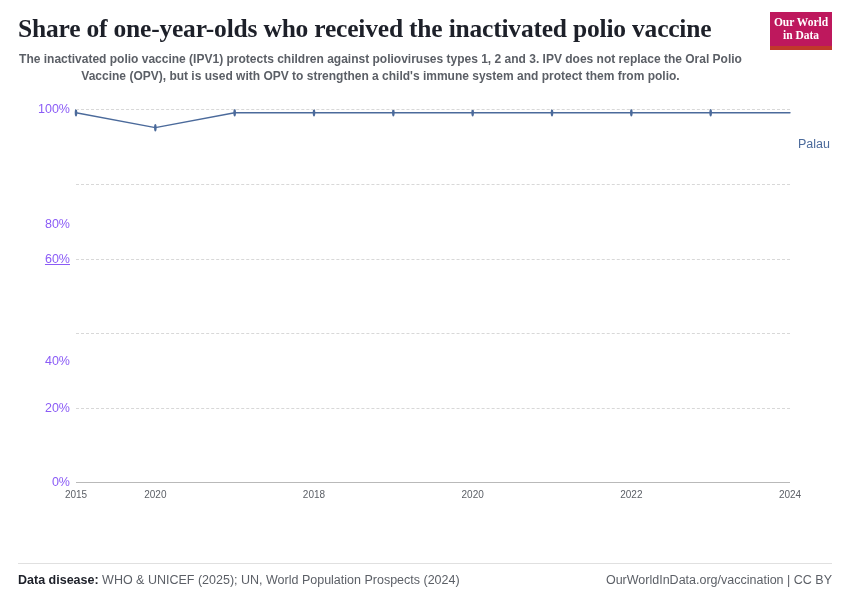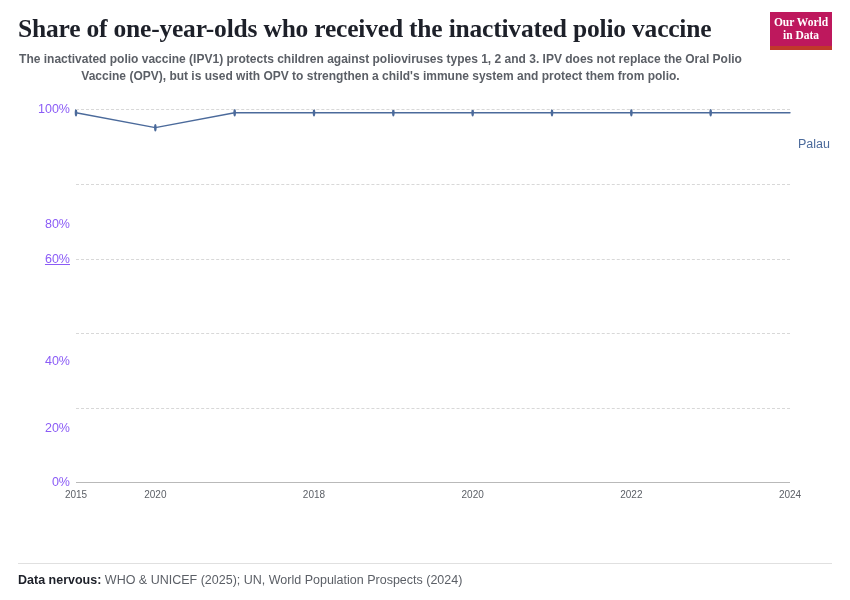--- a/index.html
+++ b/index.html
@@ -175,21 +175,21 @@
           <circle cx="33.33333333333333" cy="1.0000000000000009" r="1" fill="#4b6a9b" vector-effect="non-scaling-stroke" transform="translate(33.33333333333333,1.0000000000000009) scale(0.18,1.0) translate(-33.33333333333333,-1.0000000000000009)"></circle>
           <circle cx="44.44444444444444" cy="1.0000000000000009" r="1" fill="#4b6a9b" vector-effect="non-scaling-stroke" transform="translate(44.44444444444444,1.0000000000000009) scale(0.18,1.0) translate(-44.44444444444444,-1.0000000000000009)"></circle>
           <circle cx="55.55555555555556" cy="1.0000000000000009" r="1" fill="#4b6a9b" vector-effect="non-scaling-stroke" transform="translate(55.55555555555556,1.0000000000000009) scale(0.18,1.0) translate(-55.55555555555556,-1.0000000000000009)"></circle>
           <circle cx="66.66666666666666" cy="1.0000000000000009" r="1" fill="#4b6a9b" vector-effect="non-scaling-stroke" transform="translate(66.66666666666666,1.0000000000000009) scale(0.18,1.0) translate(-66.66666666666666,-1.0000000000000009)"></circle>
           <circle cx="77.77777777777779" cy="1.0000000000000009" r="1" fill="#4b6a9b" vector-effect="non-scaling-stroke" transform="translate(77.77777777777779,1.0000000000000009) scale(0.18,1.0) translate(-77.77777777777779,-1.0000000000000009)"></circle>
           <circle cx="88.88888888888889" cy="1.0000000000000009" r="1" fill="#4b6a9b" vector-effect="non-scaling-stroke" transform="translate(88.88888888888889,1.0000000000000009) scale(0.18,1.0) translate(-88.88888888888889,-1.0000000000000009)"></circle>
         </svg>
     <div class="gridline zero" style="top: 100%;"></div>
         <div class="ytick" style="top: 100%;">0%</div>
         <div class="gridline" style="top: 80%;"></div>
-        <div class="ytick" style="top: 80%; margin-top: 20px;">20%</div>
+        <div class="ytick" style="top: 80%;">20%</div>
         <div class="gridline" style="top: 60%;"></div>
         <div class="ytick" style="top: 60%; margin-top: 28px;">40%</div>
         <div class="gridline" style="top: 40%;"></div>
         <div class="ytick" style="top: 40%; text-decoration: underline;">60%</div>
         <div class="gridline" style="top: 20%;"></div>
         <div class="ytick" style="top: 20%; margin-top: 40px;">80%</div>
         <div class="gridline" style="top: 0%;"></div>
         <div class="ytick" style="top: 0%;">100%</div>
         <div class="xtick" style="left: 0%;">2015</div>
         <div class="xtick" style="left: 11.1111%;">2020</div>
@@ -198,19 +198,24 @@
         <div class="xtick" style="left: 77.7778%;">2022</div>
         <div class="xtick" style="left: 100%;">2024</div>
         <div class="series-label" style="left: calc(100% + 8px); top: 1%; margin-top: 31px;">Palau</div>
       </div>
   </div>
 
   <div class="footer">
     <div class="footer-rule"></div>
     <div class="footer-row">
       <div class="footer-left">
-        <b>Data nervous:</b>
+        <b>Data disease:</b>
         <span>WHO &amp; UNICEF (2025); UN, World Population Prospects (2024)</span>
+      </div>
+      <div class="footer-right">
+        <a href="#">OurWorldInData.org/vaccination</a>
+        <span>|</span>
+        <a href="#">CC BY</a>
       </div>
     </div>
   </div>
 
 </div>
 
 </body></html>

